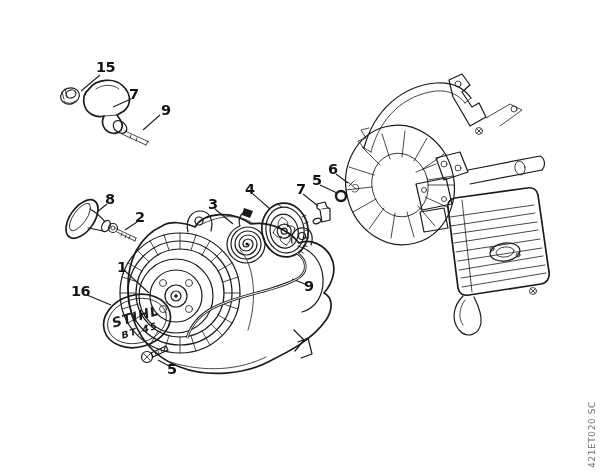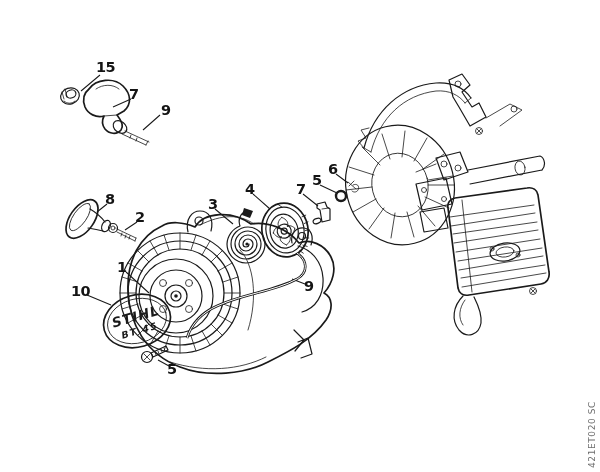--- a/index.html
+++ b/index.html
@@ -212,21 +212,21 @@
       <path class="thin" d="M531,289L535,293 M535,289L531,293"></path>
     </g>
   </svg>
 
   <div class="callout" style="left:96px;top:60px">15</div>
   <div class="callout" style="left:129px;top:87px">7</div>
   <div class="callout" style="left:161px;top:103px">9</div>
   <div class="callout" style="left:105px;top:192px">8</div>
   <div class="callout" style="left:135px;top:210px">2</div>
   <div class="callout" style="left:117px;top:260px">1</div>
-  <div class="callout" style="left:71px;top:284px">10</div>
+  <div class="callout" style="left:71px;top:284px">16</div>
   <div class="callout" style="left:167px;top:362px">5</div>
   <div class="callout" style="left:208px;top:197px">3</div>
   <div class="callout" style="left:245px;top:182px">4</div>
   <div class="callout" style="left:296px;top:182px">7</div>
   <div class="callout" style="left:312px;top:173px">5</div>
   <div class="callout" style="left:328px;top:162px">6</div>
   <div class="callout" style="left:304px;top:279px">9</div>
 
   <div class="doc-code">421ET020 SC</div>
 </div>

